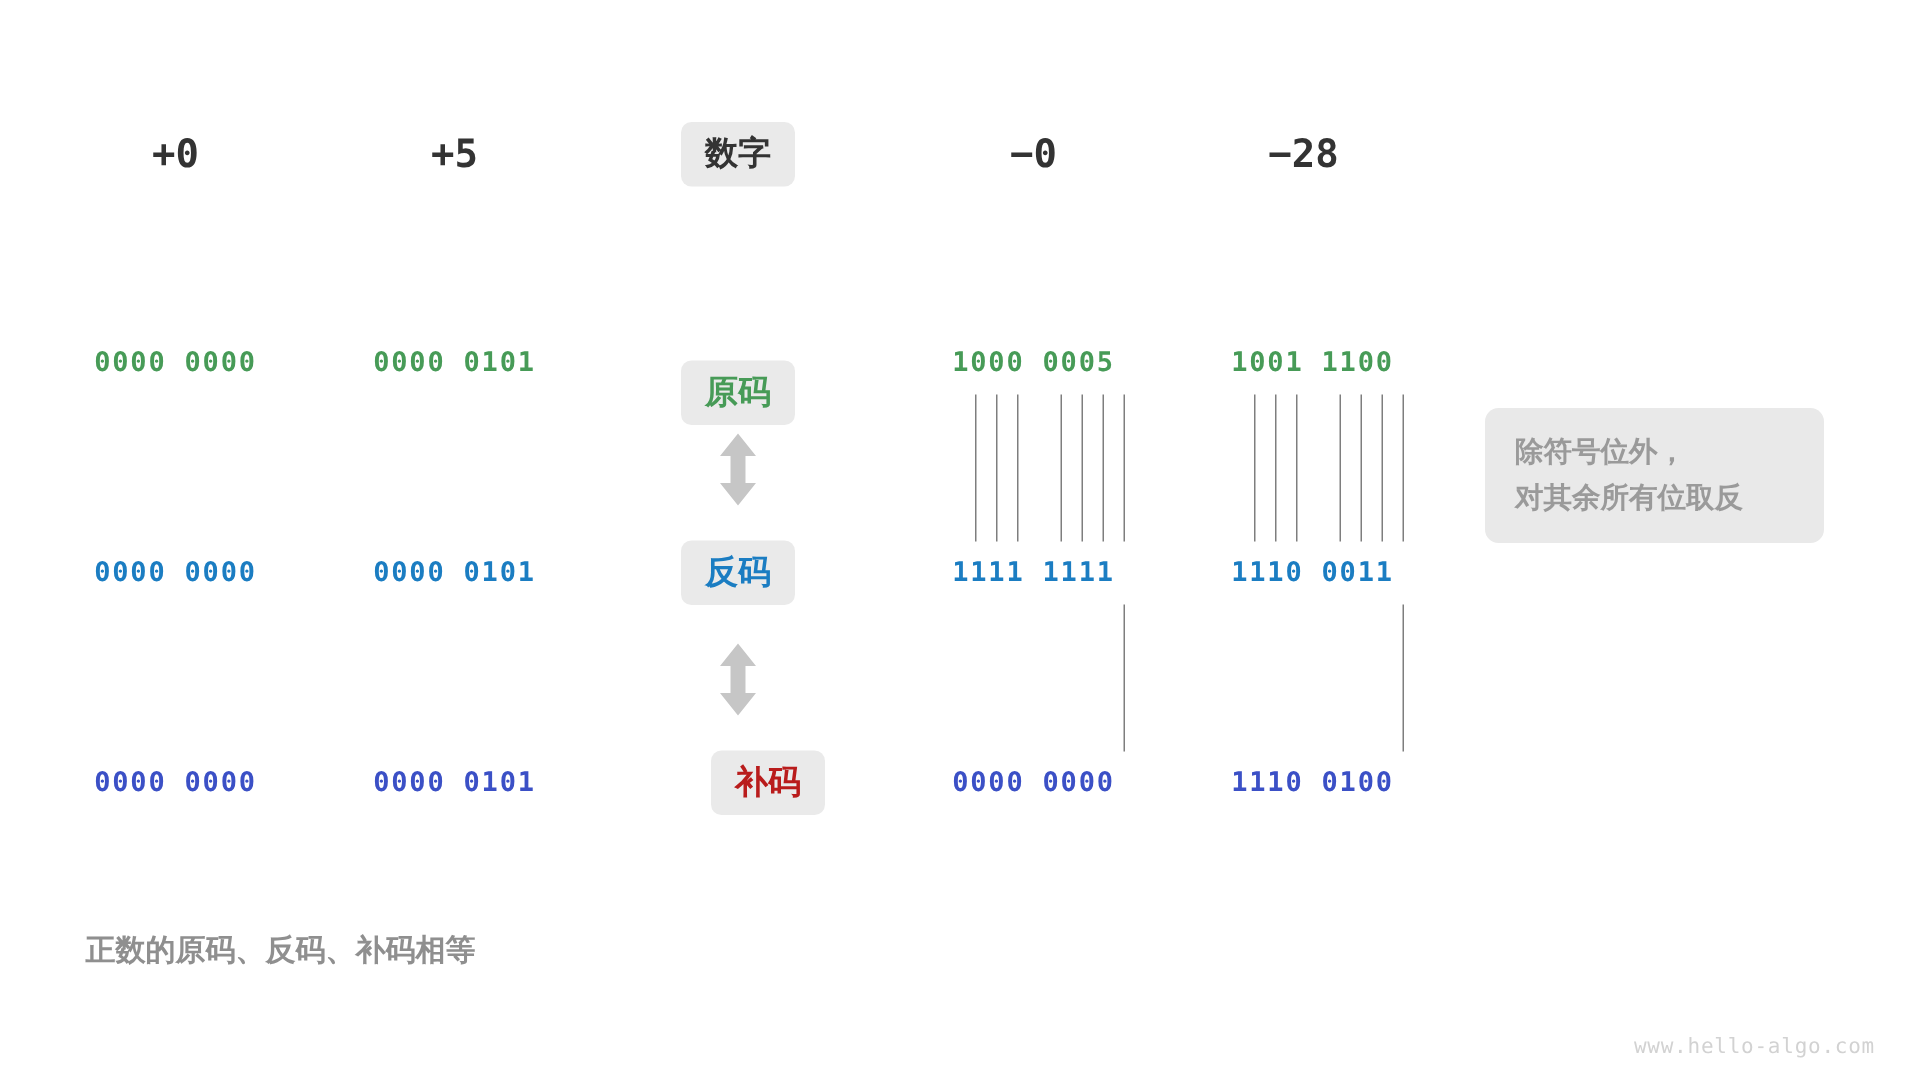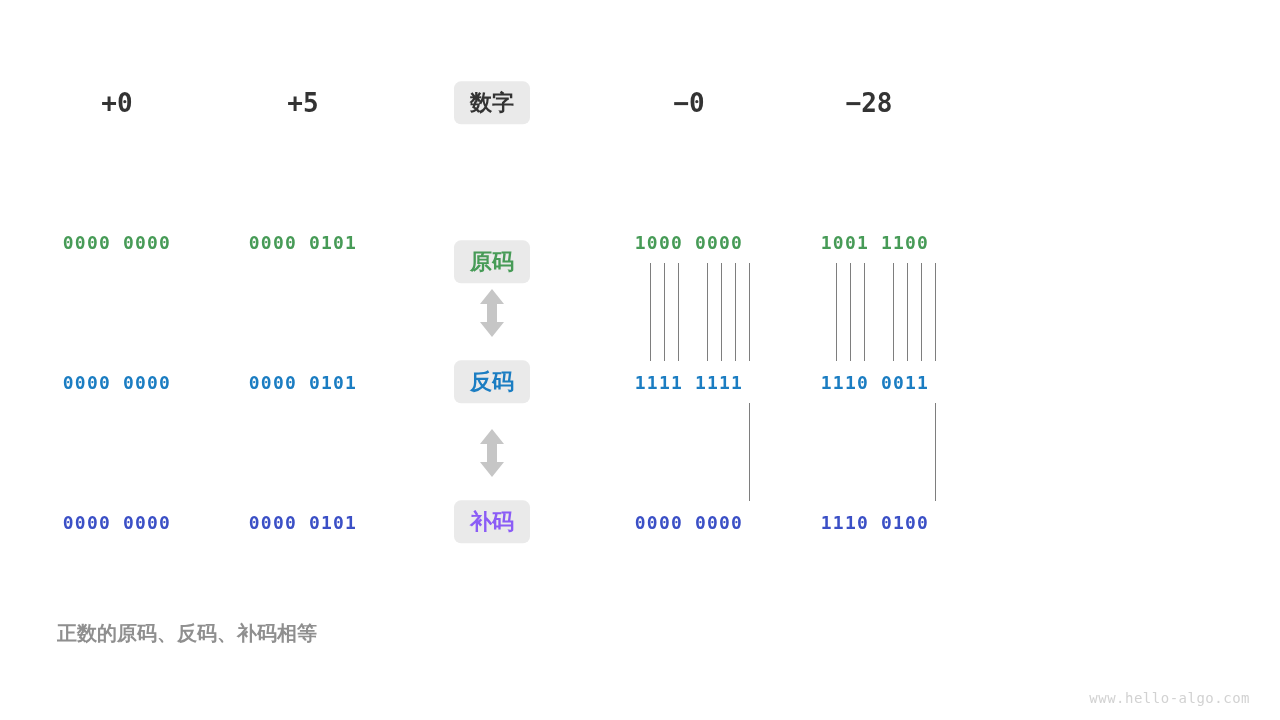--- a/index.html
+++ b/index.html
@@ -57,21 +57,21 @@
     padding: 9px 16px;
     font-size: 22px;
     font-weight: bold;
     line-height: 1.15;
     white-space: nowrap;
     text-align: left;
   }
   .badge.dark   { color: #333333; }
   .badge.green  { color: #479b57; margin-top: 20px; }
   .badge.blue   { color: #1b7dc2; }
-  .badge.indigo { color: #8b5cf6; }
+  .badge.indigo { color: #b91c1c; margin-left: 20px; }
 
   
   .note {
     position: absolute;
     background: #e9e9e9;
     border-radius: 9px;
     color: #9a9a9a;
     font-size: 19px;
     font-weight: bold;
     line-height: 1.62;
@@ -129,21 +129,21 @@
   <div class="cell num-head" style="left:689px; top:103px;">−0</div>
 
   <div class="cell num-head" style="left:869px; top:103px;">−28</div>
 
   <div class="cell bits green" style="left:117px; top:242px;">0000 0000</div>
 
   <div class="cell bits green" style="left:303px; top:242px;">0000 0101</div>
 
   <div class="badge green" style="left:492px; top:242px;">原码</div>
 
-  <div class="cell bits green" style="left:689px; top:242px;">1000 0000</div>
+  <div class="cell bits green" style="left:689px; top:242px;">1000 0005</div>
 
   <div class="cell bits green" style="left:875px; top:242px;">1001 1100</div>
 
   <div class="cell bits blue" style="left:117px; top:382px;">0000 0000</div>
 
   <div class="cell bits blue" style="left:303px; top:382px;">0000 0101</div>
 
   <div class="badge blue" style="left:492px; top:382px;">反码</div>
 
   <div class="cell bits blue" style="left:689px; top:382px;">1111 1111</div>
@@ -184,20 +184,22 @@
   <div class="vline" style="left:850px; top:263px; height:98px;"></div>
   <div class="vline" style="left:864px; top:263px; height:98px;"></div>
   <div class="vline" style="left:893px; top:263px; height:98px;"></div>
   <div class="vline" style="left:907px; top:263px; height:98px;"></div>
   <div class="vline" style="left:921px; top:263px; height:98px;"></div>
   <div class="vline" style="left:935px; top:263px; height:98px;"></div>
 
   <div class="vline" style="left:749px; top:403px; height:98px;"></div>
   <div class="vline" style="left:935px; top:403px; height:98px;"></div>
 
+  <div class="note" style="left:990px; top:272px; width:186px;">除符号位外，
+对其余所有位取反</div>
 
 
   <div class="caption" style="left:57px; top:620px;">正数的原码、反码、补码相等</div>
 
 
   <div class="watermark">www.hello-algo.com</div>
 
 </div>
 
 </body></html>

